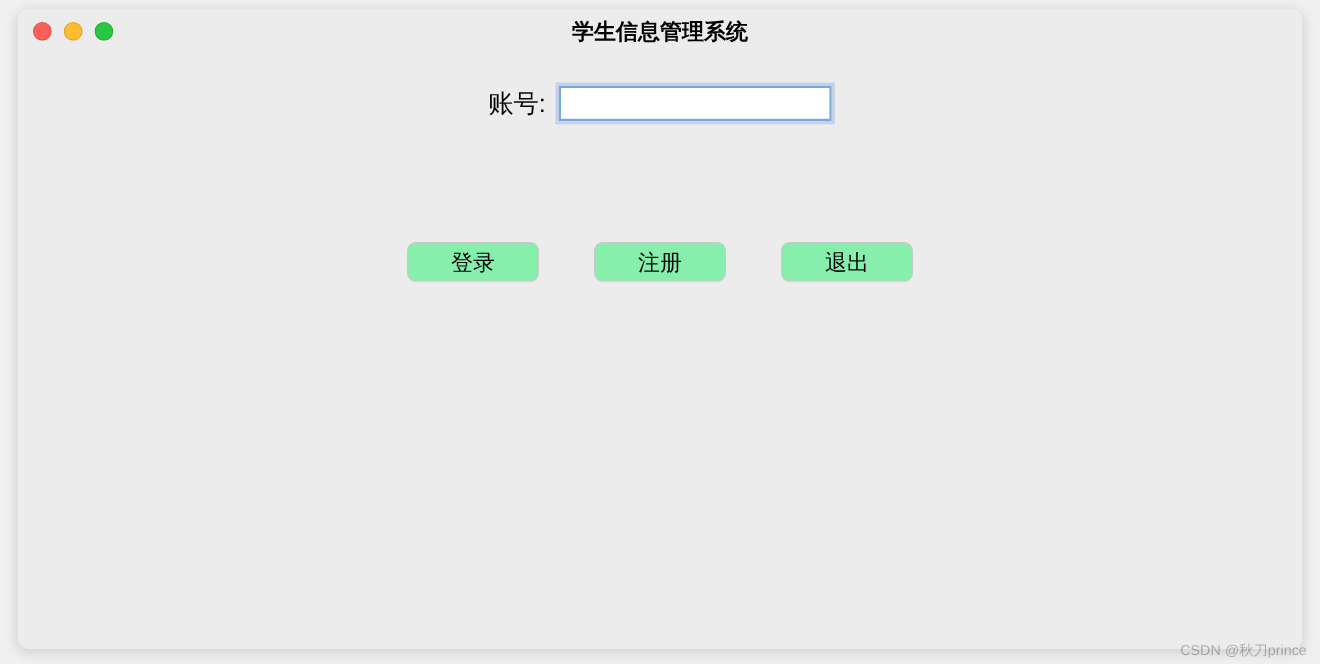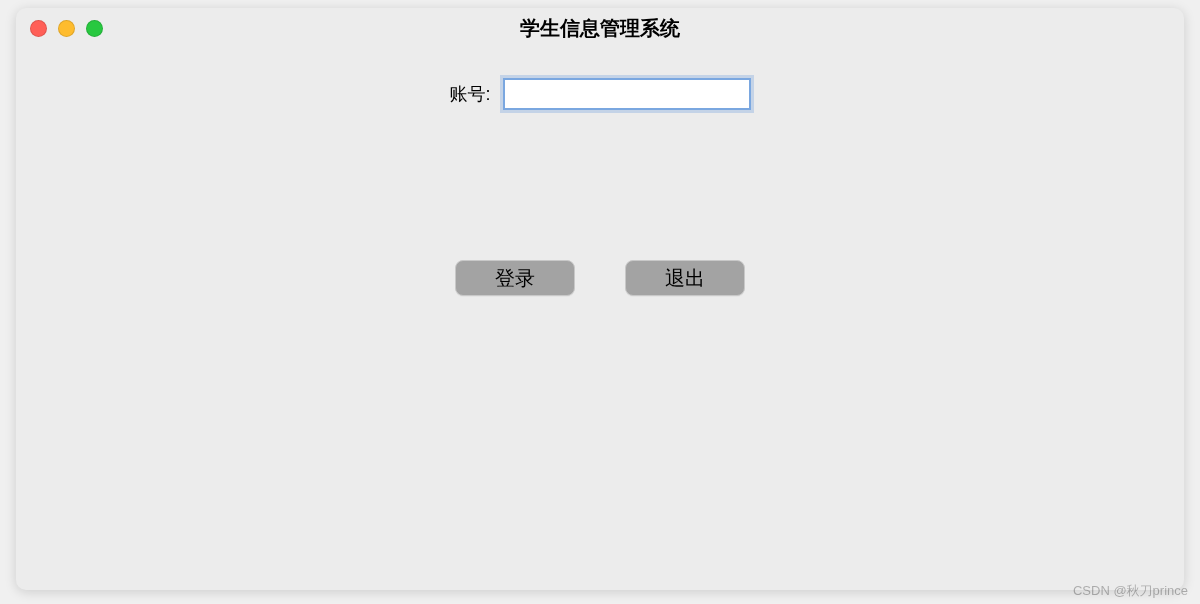--- a/index.html
+++ b/index.html
@@ -77,21 +77,21 @@
     
     .form-row {
       display: flex;
       align-items: center;
       justify-content: center;
       width: 100%;
       margin-bottom: 100px;
     }
     
     .form-label {
-      font-size: 18px;
+      font-size: 23px;
       color: #000;
       margin-right: 12px;
       text-align: right;
     }
     
     .form-input {
       width: 248px;
       height: 32px;
       border: 1px solid #bfbfbf;
       background: #fff;
@@ -109,31 +109,30 @@
     .button-row {
       display: flex;
       gap: 50px;
       justify-content: center;
       margin-top: 10px;
     }
     
     .btn {
       width: 120px;
       height: 36px;
-      background: #a3a3a3;
+      background: #86efac;
       border: 1px solid #c8c8c8;
       border-radius: 8px;
       font-size: 20px;
       color: #000;
       cursor: pointer;
       display: flex;
       align-items: center;
       justify-content: center;
       box-shadow: 0 1px 0 rgba(0,0,0,0.03);
-      margin-top: 40px;
     }
     
     .watermark {
       position: absolute;
       bottom: 4px;
       right: 12px;
       font-size: 13px;
       color: rgba(0,0,0,0.28);
       font-family: Arial, sans-serif;
     }
@@ -154,18 +153,19 @@
   <div class="content">
 
     <div class="form-row">
       <span class="form-label">账号:</span>
       <input type="text" class="form-input focused" value="" style="">
     </div>
 
 
     <div class="button-row">
       <button class="btn">登录</button>
+      <button class="btn">注册</button>
       <button class="btn">退出</button>
     </div>
   </div>
 </div>
 
 <div class="watermark">CSDN @秋刀prince</div>
 
 </body></html>

